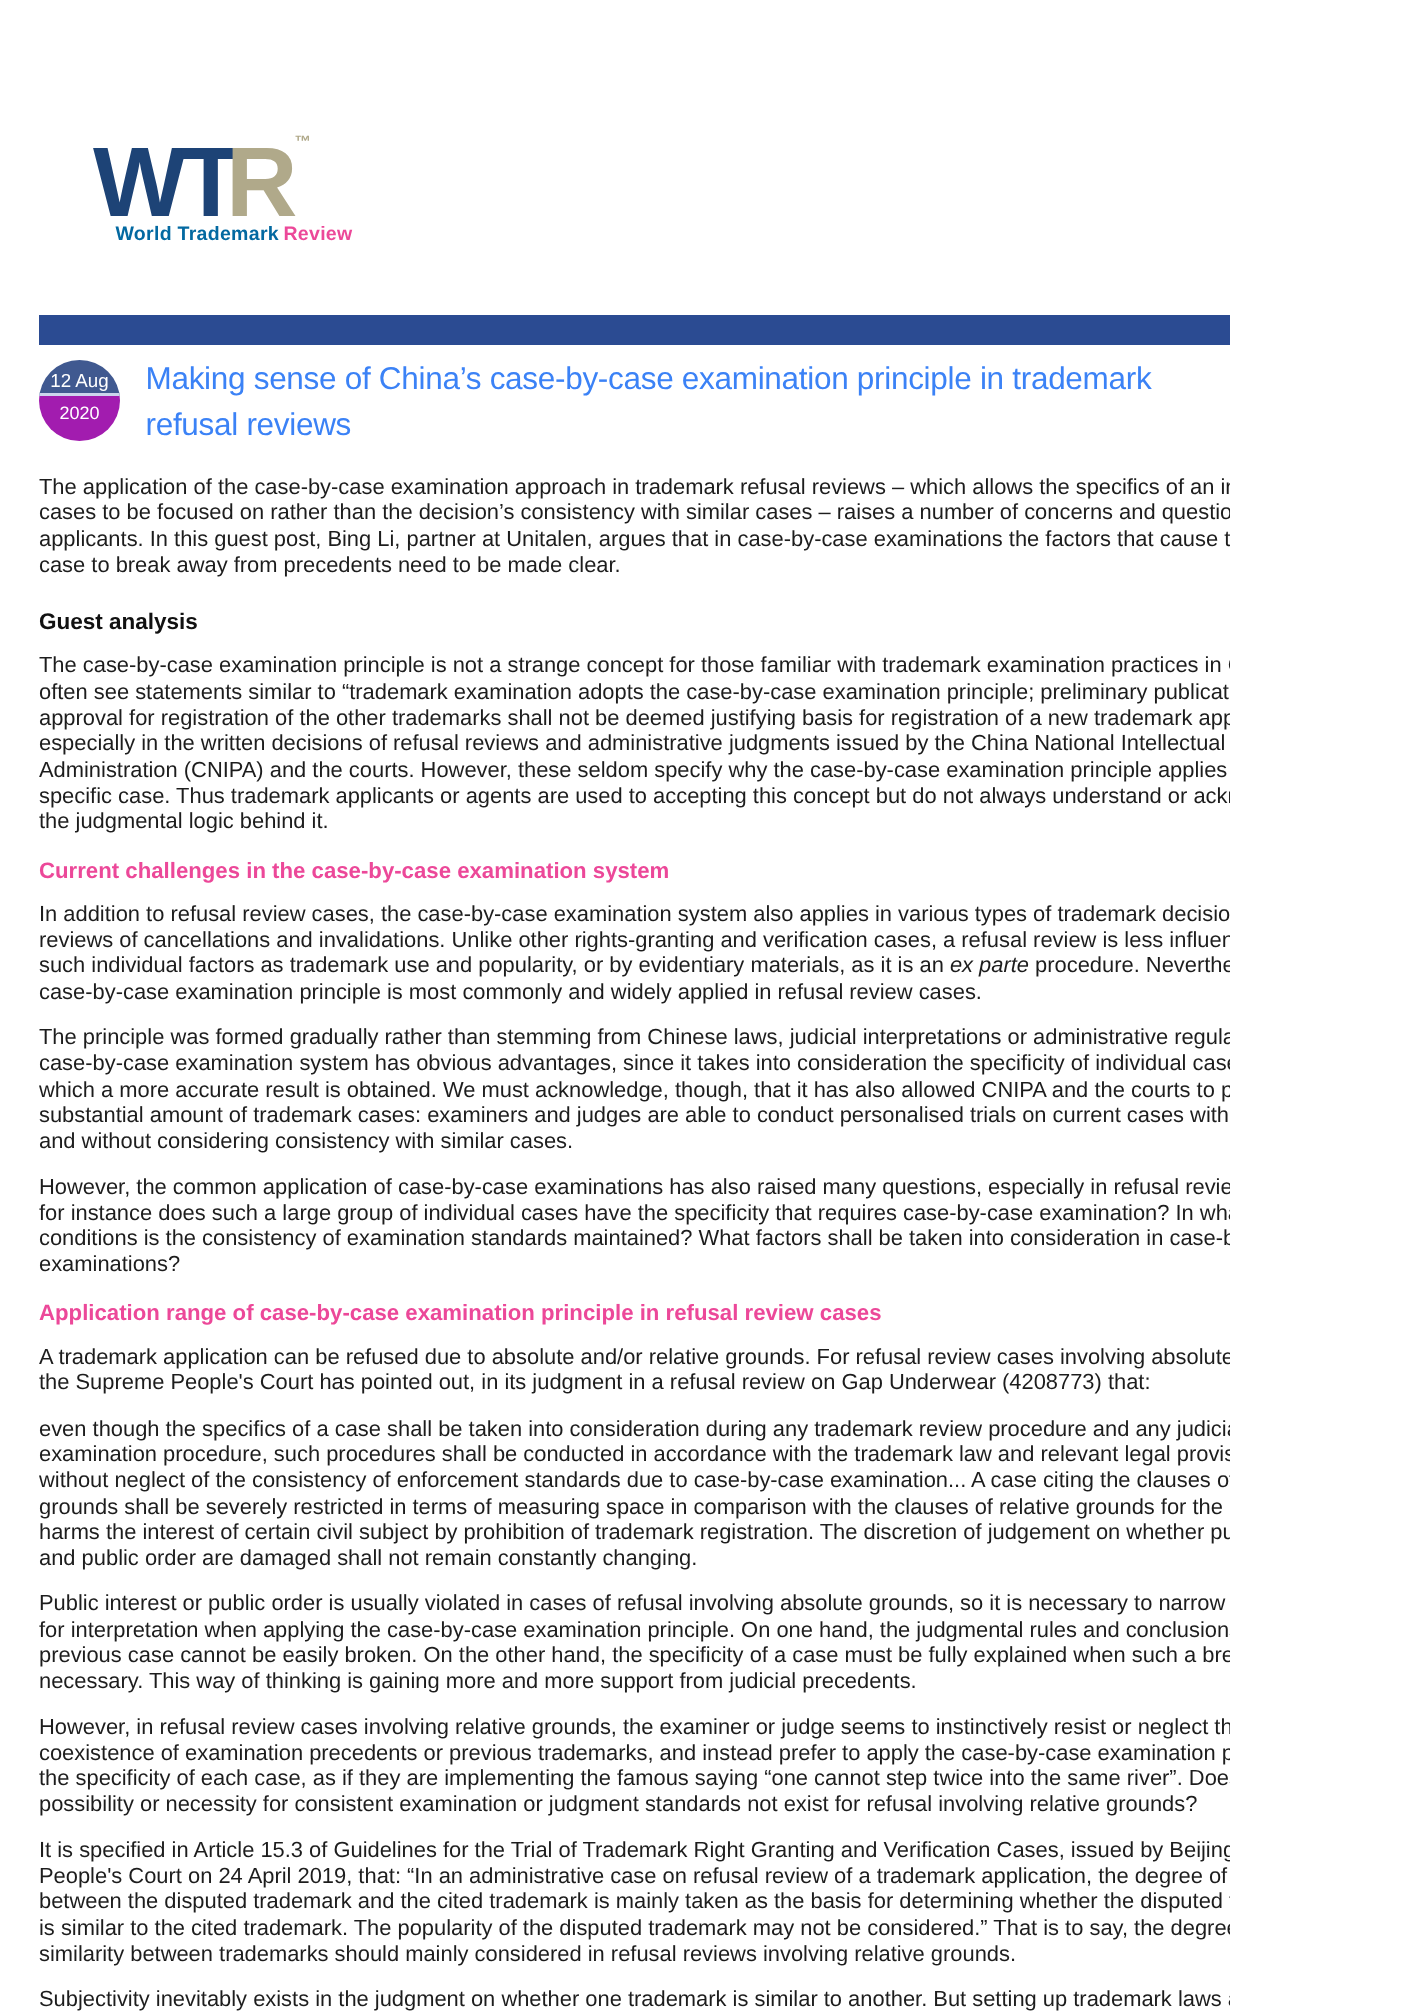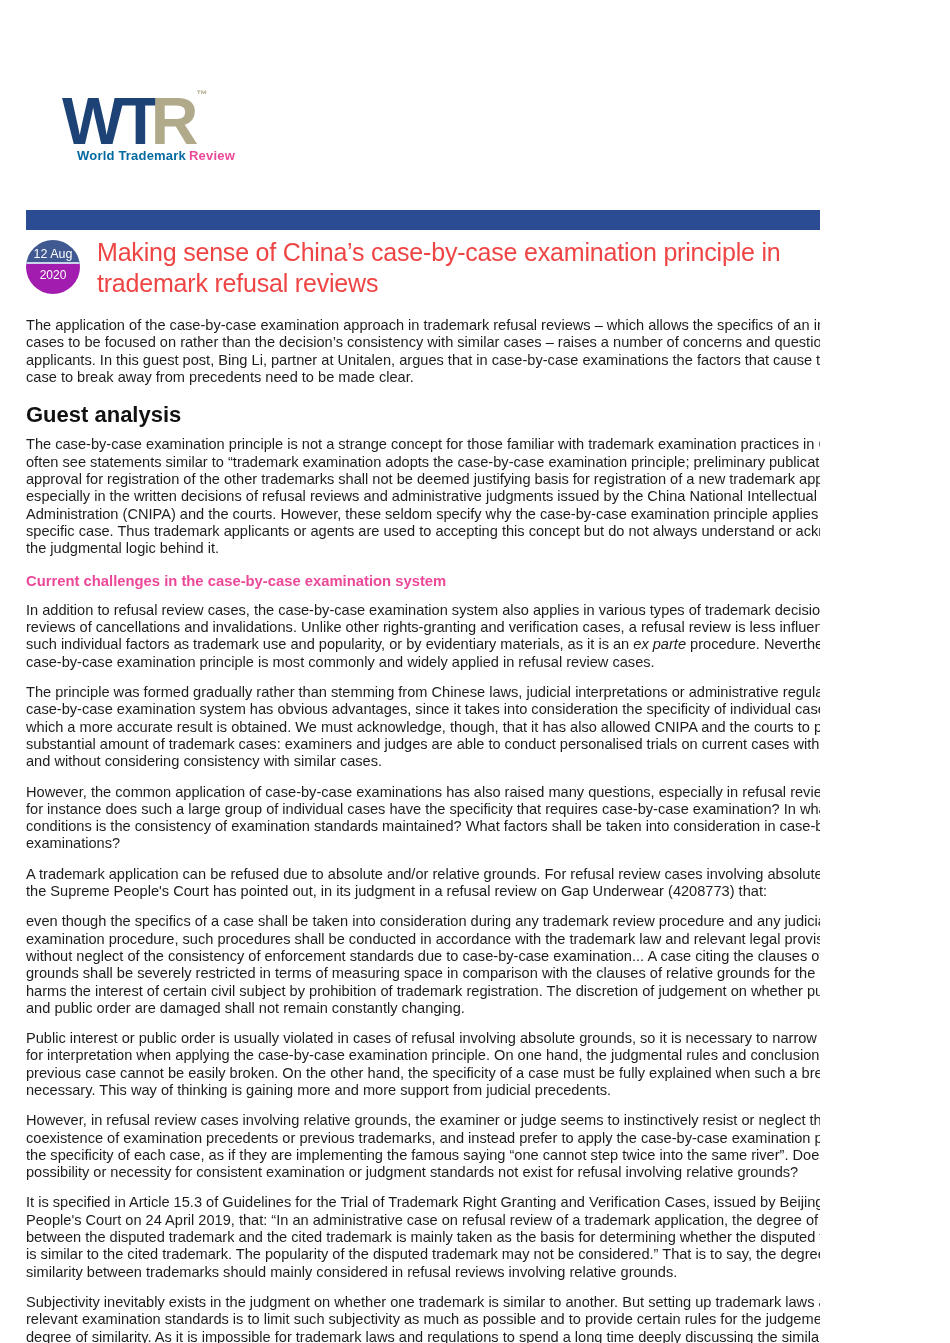--- a/index.html
+++ b/index.html
@@ -76,40 +76,40 @@
     padding-bottom: 1px;
   }
   .badge-bottom {
     flex: 1;
     background: #a21caf;
     font-size: 12px;
     display: flex; align-items: flex-start; justify-content: center;
     padding-top: 4px;
   }
   .article-title {
-    font-size: 25px;
+    font-size: 21px;
     font-weight: 400;
     line-height: 31px;
-    color: #ef4444;
+    color: #3b82f6;
     max-width: 790px;
     margin-top: -3px;
     letter-spacing: -0.2px;
   }
   
   .article {
     position: absolute;
     top: 317px; left: 26px;
     width: 872px;
     font-size: 14.6px;
     line-height: 17.3px;
     color: #1d1d1d;
   }
   .article p { margin: 0 0 13px 0; }
   .article h2 {
-    font-size: 22px;
+    font-size: 15px;
     font-weight: bold;
     color: #111111;
     margin: 20px 0 13px 0;
   }
   .article h3 {
     font-size: 14.8px;
     font-weight: bold;
     color: #ec4899;
     margin: 15px 0 12px 0;
   }
@@ -150,20 +150,21 @@
     <p>The case-by-case examination principle is not a strange concept for those familiar with trademark examination practices in China. We often see statements similar to “trademark examination adopts the case-by-case examination principle; preliminary publication or approval for registration of the other trademarks shall not be deemed justifying basis for registration of a new trademark application”, especially in the written decisions of refusal reviews and administrative judgments issued by the China National Intellectual Property Administration (CNIPA) and the courts. However, these seldom specify why the case-by-case examination principle applies to a specific case. Thus trademark applicants or agents are used to accepting this concept but do not always understand or acknowledge the judgmental logic behind it.</p>
 
     <h3>Current challenges in the case-by-case examination system</h3>
 
     <p><span>In addition to refusal review cases, the case-by-case examination system also applies in various types of trademark decision, including reviews of cancellations and invalidations. Unlike other rights-granting and verification cases, a refusal review is less influenced by such individual factors as trademark use and popularity, or by evidentiary materials, as it is an </span><em class="em-term">ex parte</em><span> procedure. Nevertheless, the case-by-case examination principle is most commonly and widely applied in refusal review cases.</span></p>
 
     <p>The principle was formed gradually rather than stemming from Chinese laws, judicial interpretations or administrative regulations. The case-by-case examination system has obvious advantages, since it takes into consideration the specificity of individual cases, for which a more accurate result is obtained. We must acknowledge, though, that it has also allowed CNIPA and the courts to process a substantial amount of trademark cases: examiners and judges are able to conduct personalised trials on current cases with discretion and without considering consistency with similar cases.</p>
 
     <p>However, the common application of case-by-case examinations has also raised many questions, especially in refusal review cases – for instance does such a large group of individual cases have the specificity that requires case-by-case examination? In what conditions is the consistency of examination standards maintained? What factors shall be taken into consideration in case-by-case examinations?</p>
 
+    <h3>Application range of case-by-case examination principle in refusal review cases</h3>
 
     <p>A trademark application can be refused due to absolute and/or relative grounds. For refusal review cases involving absolute grounds, the Supreme People's Court has pointed out, in its judgment in a refusal review on Gap Underwear (4208773) that:</p>
 
     <p class="quote">even though the specifics of a case shall be taken into consideration during any trademark review procedure and any judicial examination procedure, such procedures shall be conducted in accordance with the trademark law and relevant legal provisions, without neglect of the consistency of enforcement standards due to case-by-case examination... A case citing the clauses of absolute grounds shall be severely restricted in terms of measuring space in comparison with the clauses of relative grounds for the latter only harms the interest of certain civil subject by prohibition of trademark registration. The discretion of judgement on whether public interest and public order are damaged shall not remain constantly changing.</p>
 
     <p>Public interest or public order is usually violated in cases of refusal involving absolute grounds, so it is necessary to narrow the room for interpretation when applying the case-by-case examination principle. On one hand, the judgmental rules and conclusions in a previous case cannot be easily broken. On the other hand, the specificity of a case must be fully explained when such a break is necessary. This way of thinking is gaining more and more support from judicial precedents.</p>
 
     <p>However, in refusal review cases involving relative grounds, the examiner or judge seems to instinctively resist or neglect the coexistence of examination precedents or previous trademarks, and instead prefer to apply the case-by-case examination principle to the specificity of each case, as if they are implementing the famous saying “one cannot step twice into the same river”. Does the possibility or necessity for consistent examination or judgment standards not exist for refusal involving relative grounds?</p>
 
     <p>It is specified in Article 15.3 of Guidelines for the Trial of Trademark Right Granting and Verification Cases, issued by Beijing Higher People's Court on 24 April 2019, that: “In an administrative case on refusal review of a trademark application, the degree of similarity between the disputed trademark and the cited trademark is mainly taken as the basis for determining whether the disputed trademark is similar to the cited trademark. The popularity of the disputed trademark may not be considered.” That is to say, the degree of similarity between trademarks should mainly considered in refusal reviews involving relative grounds.</p>

